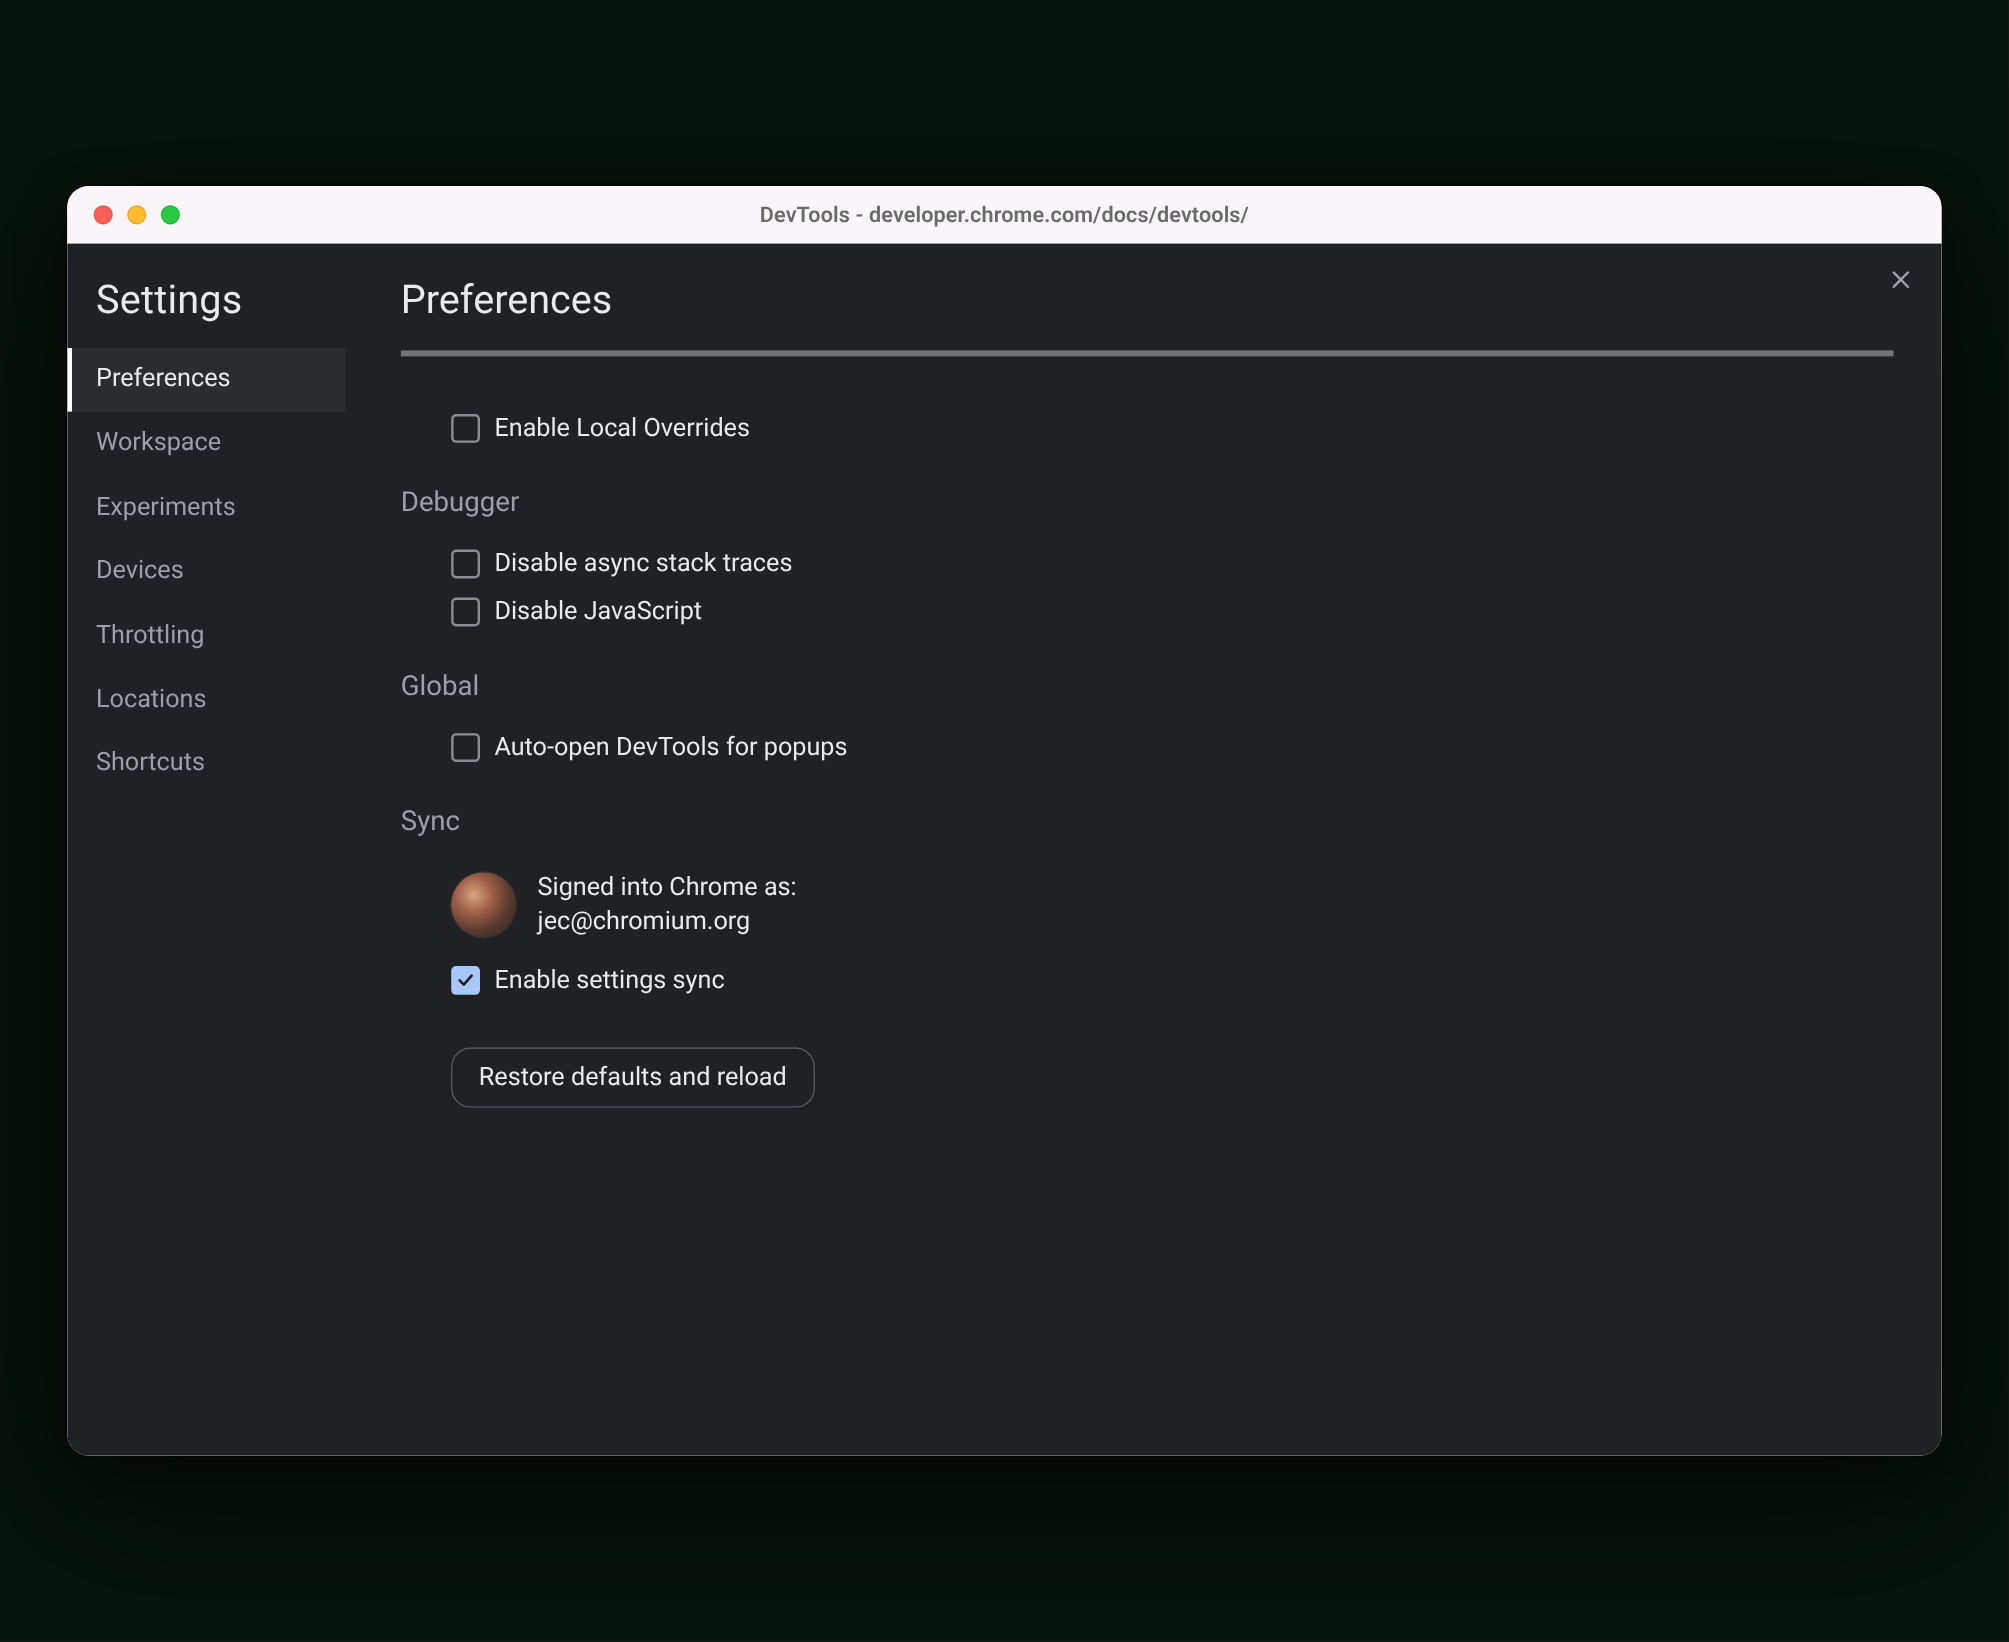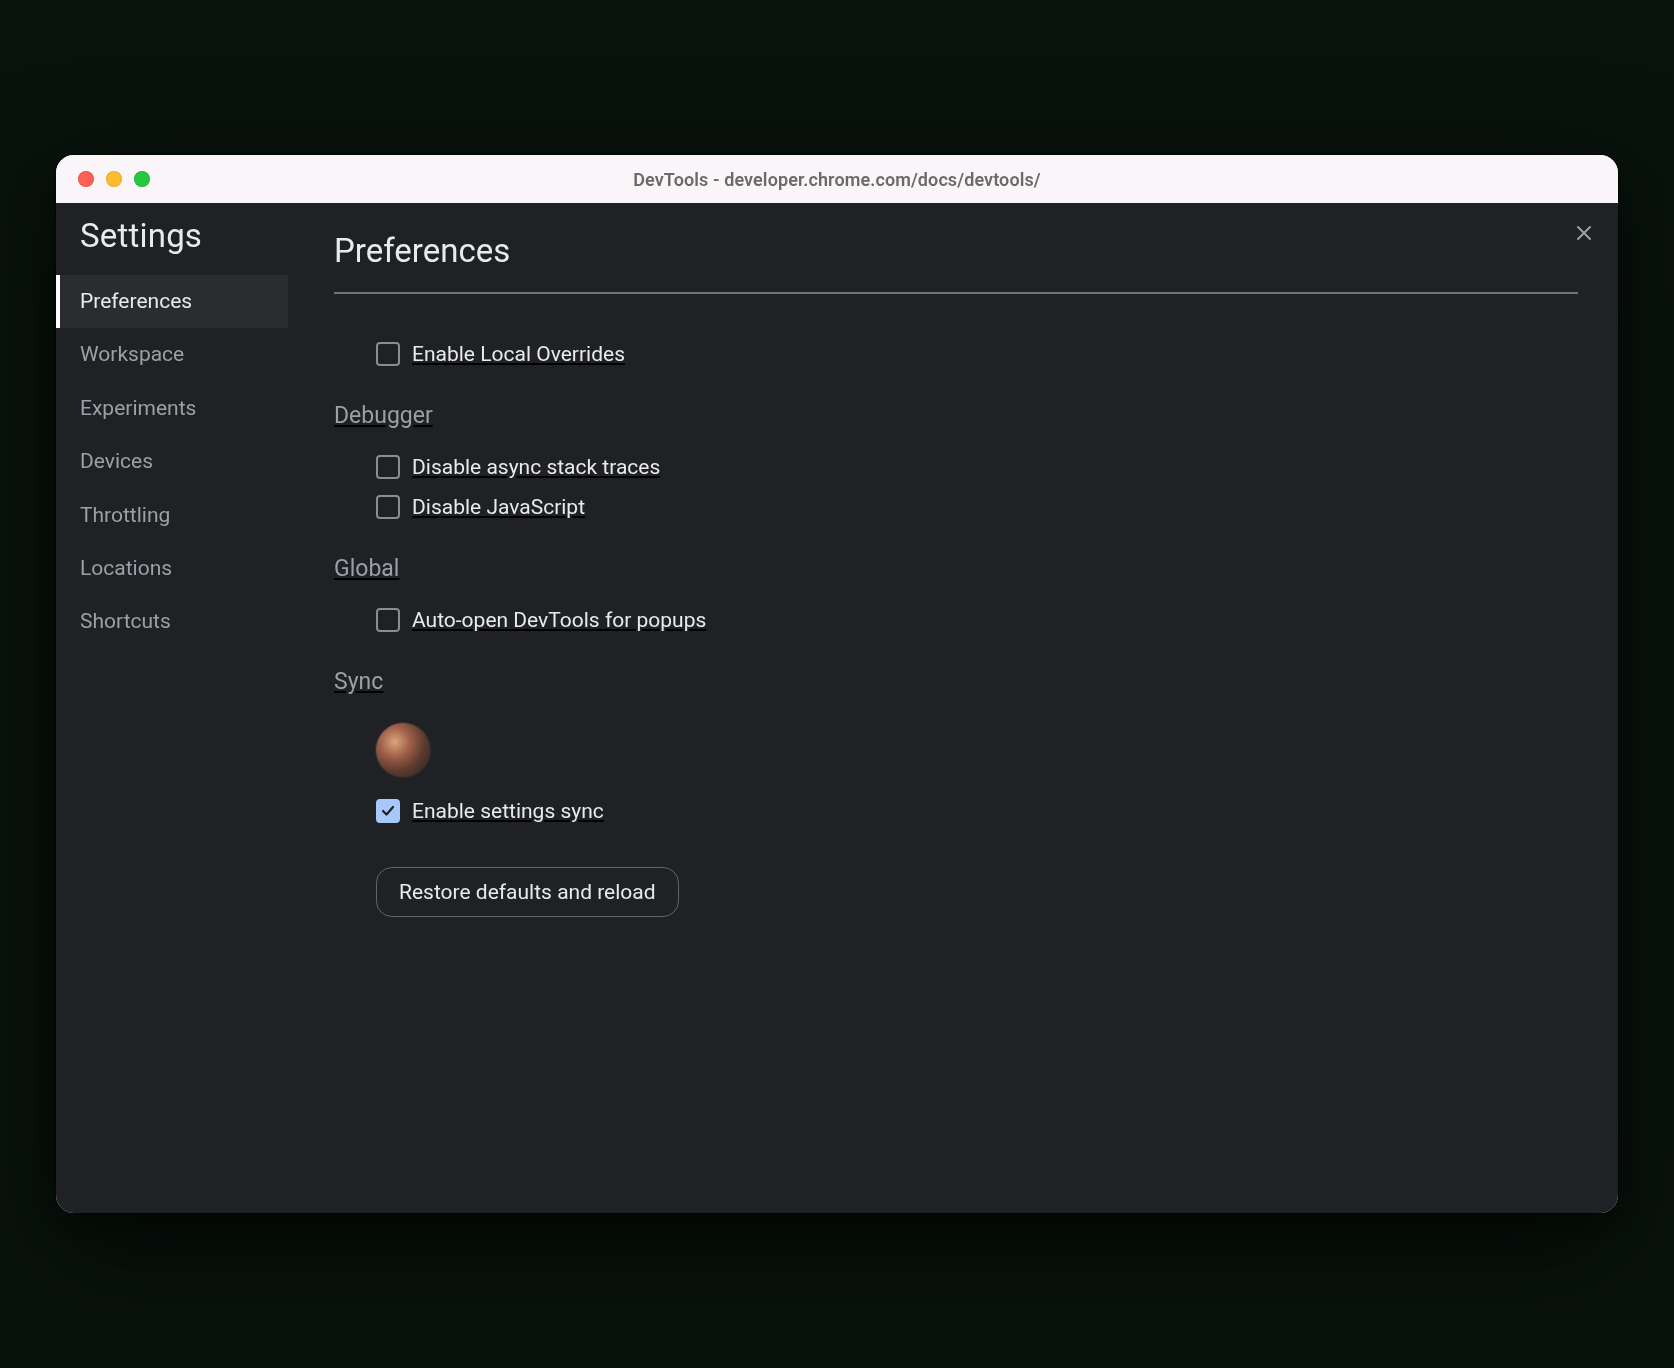--- a/index.html
+++ b/index.html
@@ -76,21 +76,21 @@
     font-size:20px;
     width:28px;height:28px;
     display:flex;align-items:center;justify-content:center;
     cursor:pointer;
     border-radius:4px;
   }
   
   .sidebar{
     width:232px;
     flex-shrink:0;
-    padding-top:13px;
+    padding-top:28px;
   }
   .sidebar-title{
     font-size:33px;
     color:var(--txt-primary);
     font-weight:400;
     padding:0 0 20px 24px;
     letter-spacing:0.2px;
   }
   .navlist{}
   .navitem{
@@ -120,26 +120,25 @@
     flex-direction:column;
     min-width:0;
   }
   .main-title{
     font-size:33px;
     color:var(--txt-primary);
     font-weight:400;
     margin-bottom:22px;
   }
   .scroll-area{
-    border-top:2px solid #737373;
+    border-top:5px solid #737373;
     flex:1;
     overflow:hidden;
     position:relative;
     padding-right:48px;
-    text-decoration:underline;
   }
   .scroll-inner{
     padding-top:40px;
     padding-bottom:30px;
   }
   .section-title{
     font-size:23px;
     color:var(--txt-muted);
     margin:28px 0 18px 0;
     font-weight:400;
@@ -266,20 +265,24 @@
             <span class="checkbox">
               
             </span>
             <span>Auto-open DevTools for popups</span>
           </div>
 
           
           <div class="section-title">Sync</div>
           <div class="user-block">
             <div class="avatar"></div>
+            <div class="user-text">
+              <div>Signed into Chrome as:</div>
+              <div>jec@chromium.org</div>
+            </div>
           </div>
           <div class="setting-row">
             <span class="checkbox checked">
               <svg viewBox="0 0 14 14">
                   <path d="M2 7 L5.5 10.5 L12 3" stroke="#1f1f1f" stroke-width="2.2" fill="none" stroke-linecap="round" stroke-linejoin="round"></path>
                 </svg>
             </span>
             <span>Enable settings sync</span>
           </div>
 

